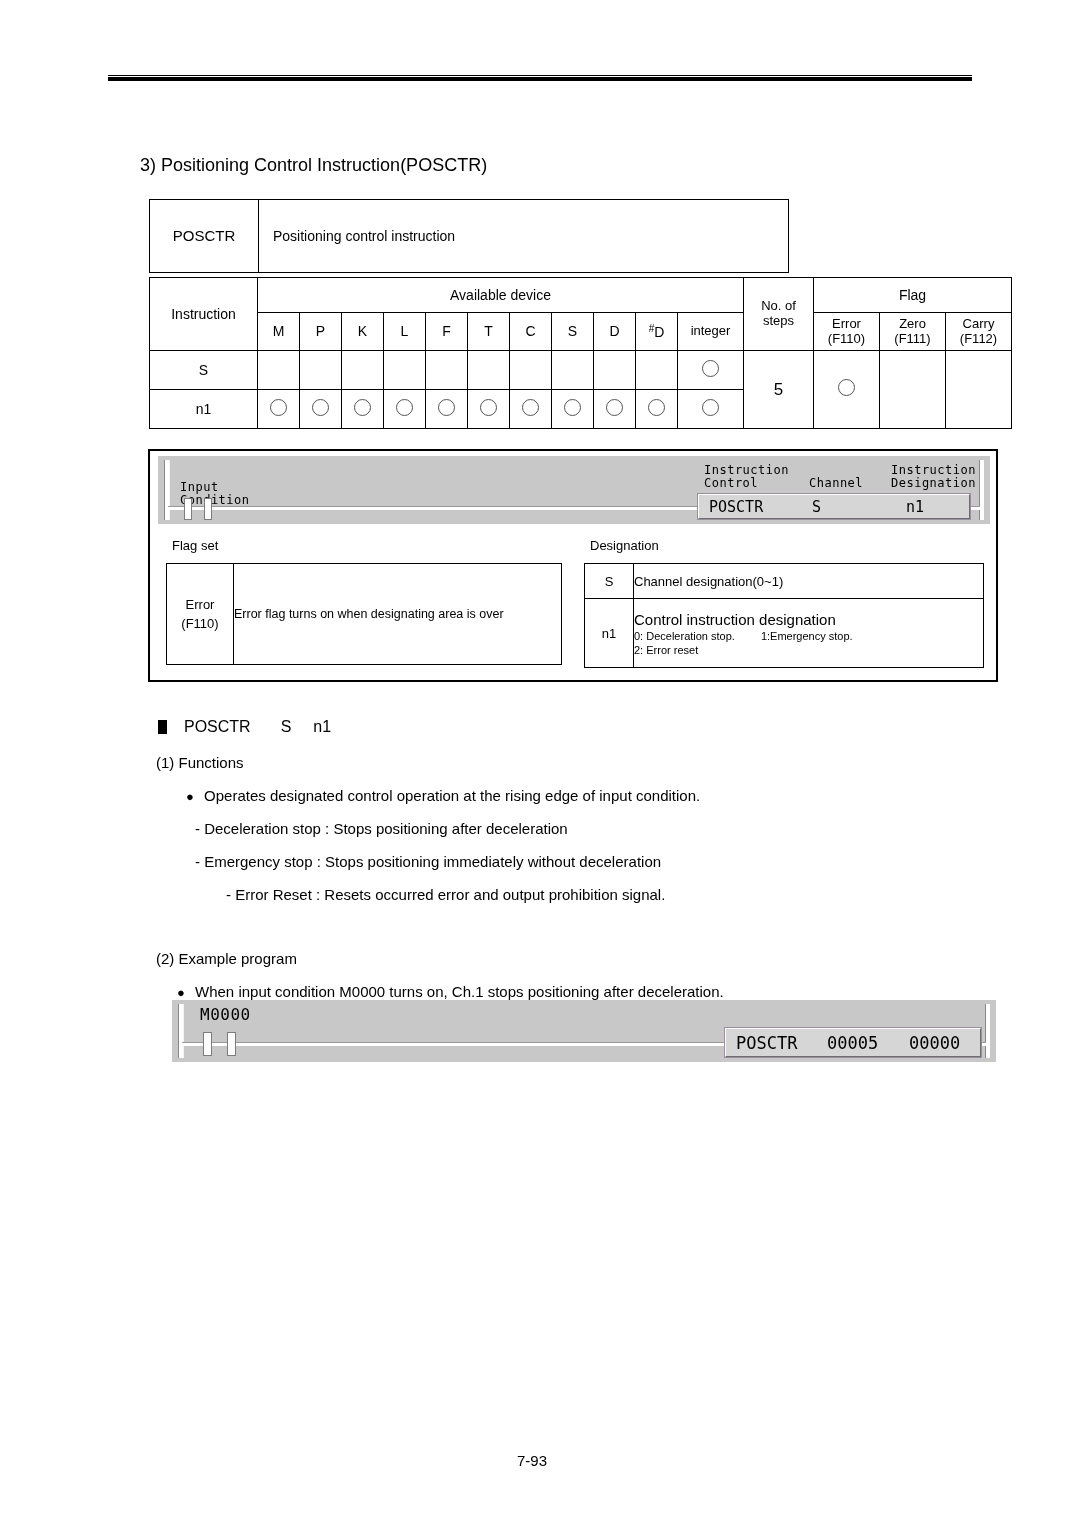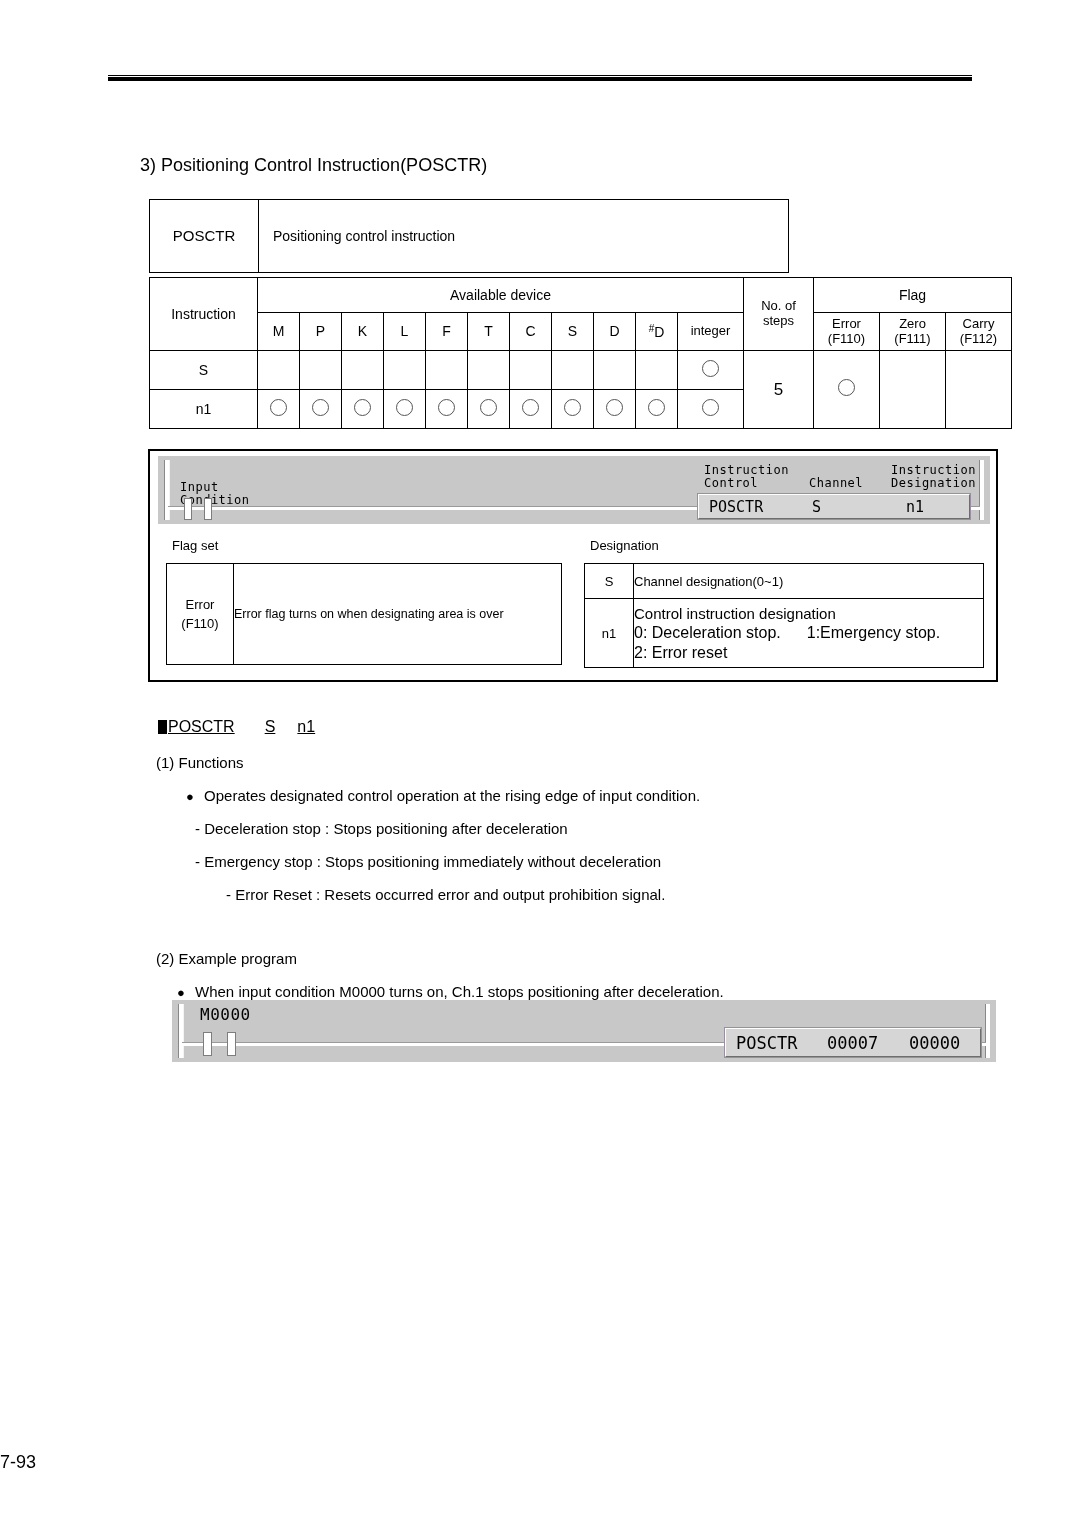--- a/index.html
+++ b/index.html
@@ -202,21 +202,21 @@
     padding: 0;
   }
   .fs-key { width: 66px; text-align: center; line-height: 1.5; height: 100px; }
   .fs-val { padding-left: 14px; font-size: 12.5px; }
 
   .dg-key { width: 48px; text-align: center; }
   .dg-val { padding-left: 10px; margin-left: 18px; }
   .dg-row1 td { height: 34px; font-size: 13px; }
   .dg-row2 td { height: 68px; }
   .dg-val .l1 { font-size: 15px; }
-  .dg-val .l2, .dg-val .l3 { font-size: 16px; }
+  .dg-val .l2, .dg-val .l3 { font-size: 11px; }
   .dg-val .l2 { margin-top: 2px; }
   .dg-val .l3 { margin-top: 2px; }
   .gap-wide { display: inline-block; width: 26px; }
 
   
   .marker {
     position: absolute;
     width: 9px; height: 14px;
     background: #000;
   }
@@ -237,22 +237,22 @@
   }
   .ladder.bot .instbox {
     font-size: 17px;
   }
 
   
   .footer {
     position: absolute;
     left: 0; right: 16px;
     top: 1452px;
-    text-align: left;
-    font-size: 18px;
+    text-align: center;
+    font-size: 15px;
   }
 </style>
 </head>
 <body>
 
 <div class="page-header">
   <div class="rule-thin"></div>
   <div class="rule-thick"></div>
 </div>
 
@@ -406,21 +406,21 @@
         <div class="l1">Control instruction designation</div>
         <div class="l2"><span>0: Deceleration stop.</span><span class="gap-wide"></span><span>1:Emergency stop.</span></div>
         <div class="l3">2: Error reset</div>
       </td>
     </tr>
   </tbody>
     </table>
 </div>
 
 <div class="marker" style="left:158px; top:720px;"></div>
-<div class="txt t-head" style="left:168px; top:718px;text-decoration:underline;">
+<div class="txt t-head" style="left:184px; top:718px;">
   <span>POSCTR</span><span class="sp1"></span><span>S</span><span class="sp2"></span><span>n1</span>
 </div>
 
 <div class="txt t-sub" style="left:156px; top:754px;">(1) Functions</div>
 
 <div class="txt t-item" style="left:186px; top:787px;">
   <span style="font-size:13px;">●</span>
   <span style="margin-left:6px;">Operates designated control operation at the rising edge of input condition.</span>
 </div>
 
@@ -439,20 +439,20 @@
   <div class="lrail"></div>
   <div class="rrail"></div>
   <div class="wire" style="left:10px; right:10px; top:42px;"></div>
 
   <div class="lbl" style="left:28px; top:8px; font-size:16px;">M0000</div>
   <div class="contact" style="left:31px; top:32px; height:22px; width:7px;"></div>
   <div class="contact" style="left:55px; top:32px; height:22px; width:7px;"></div>
 
   <div class="instbox" style="left:553px; top:28px; width:256px; height:29px;">
     <span style="left:10px;">POSCTR</span>
-    <span style="left:101px;">00007</span>
+    <span style="left:101px;">00005</span>
     <span style="left:183px;">00000</span>
   </div>
 </div>
 
 <div class="footer">
   <span>7-93</span>
 </div>
 
 </body></html>

